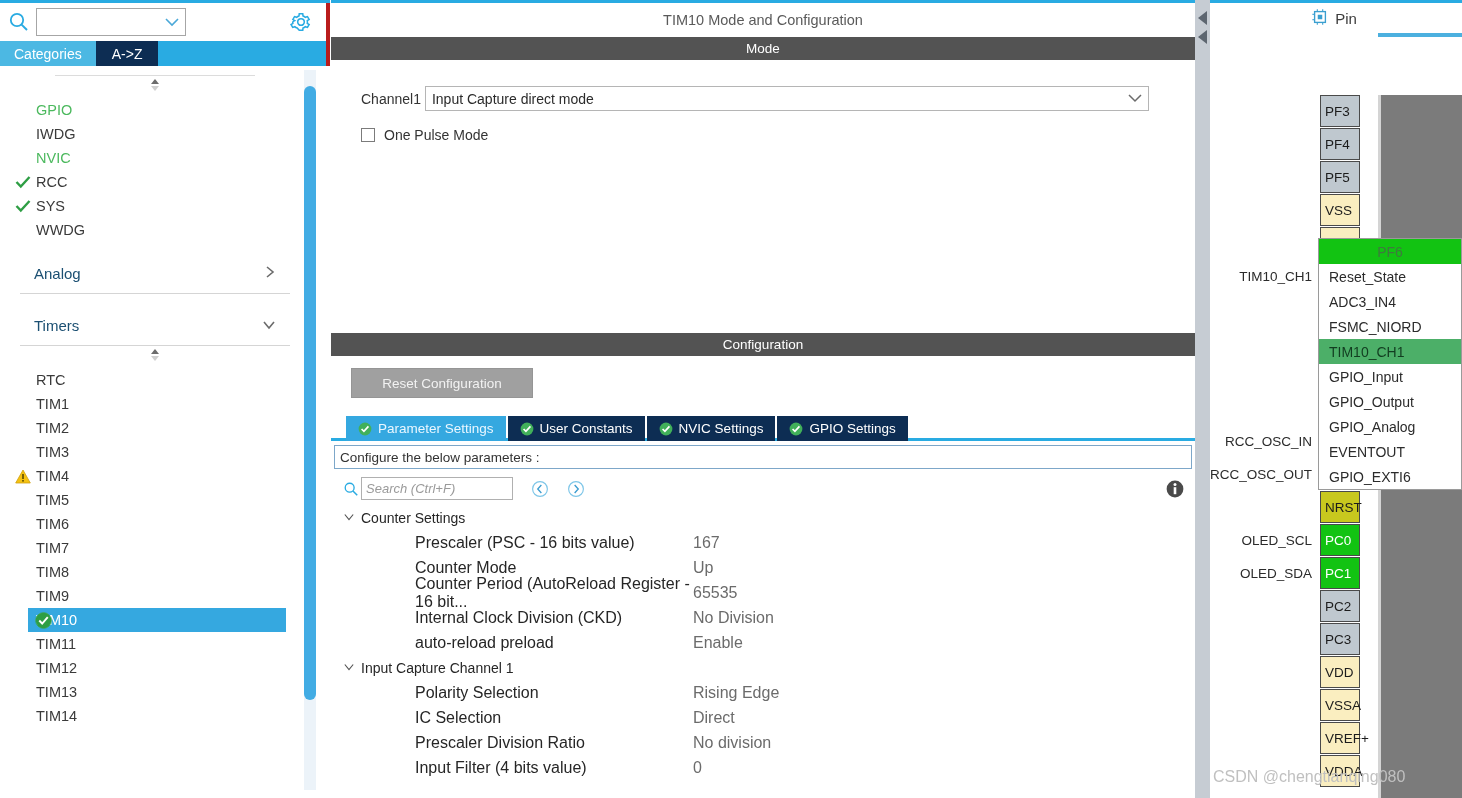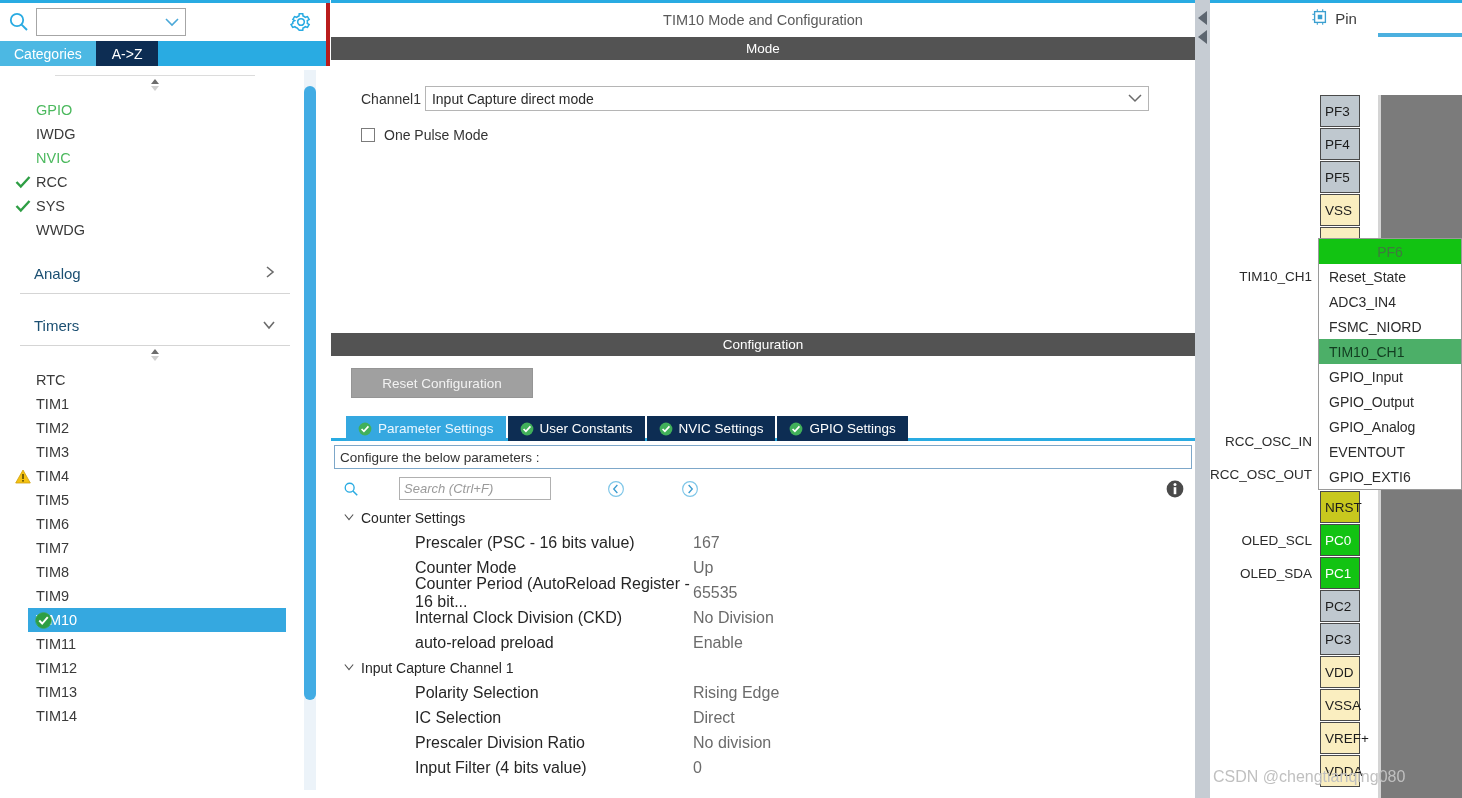--- a/index.html
+++ b/index.html
@@ -139,21 +139,21 @@
     position: relative; z-index: 2;
   }
   .cfg-tab.active { background: #35a8e0; color: #eaf7ff; }
   .cfg-tab .ok { margin-right: 6px; display: inline-flex; }
 
   .configure-bar {
     margin: 4px 3px 0 3px; height: 24px; border: 1px solid #7da7c9; background: #ffffff;
     display: flex; align-items: center; padding-left: 5px; color: #333; font-size: 13.5px;
   }
   .search-params {
-    height: 36px; display: flex; align-items: center; padding: 3px 10px 0 12px; gap: 38px;
+    height: 36px; display: flex; align-items: center; padding: 3px 10px 0 12px;
   }
   .sp-icon { width: 16px; height: 16px; margin-right: 2px; }
   .sp-input {
     width: 152px; height: 23px; border: 1px solid #b0b0b0; background: #fff;
     font-style: italic; color: #9a9a9a; font-size: 13px;
     display: flex; align-items: center; padding-left: 4px;
   }
   .nav-circ { margin-left: 18px; width: 18px; height: 18px; }
   .info-ic { margin-left: auto; width: 20px; height: 20px; }
 

